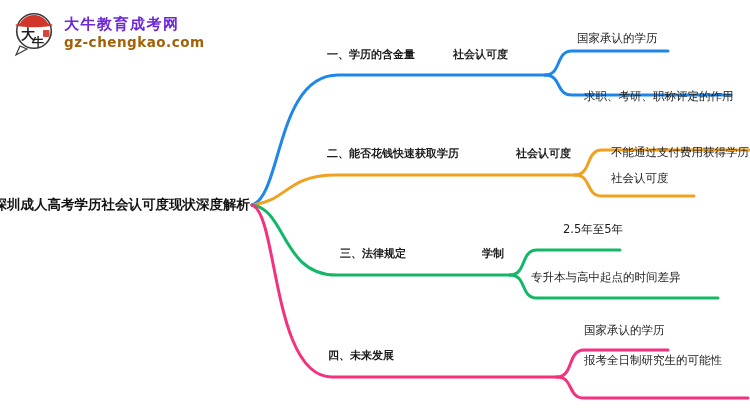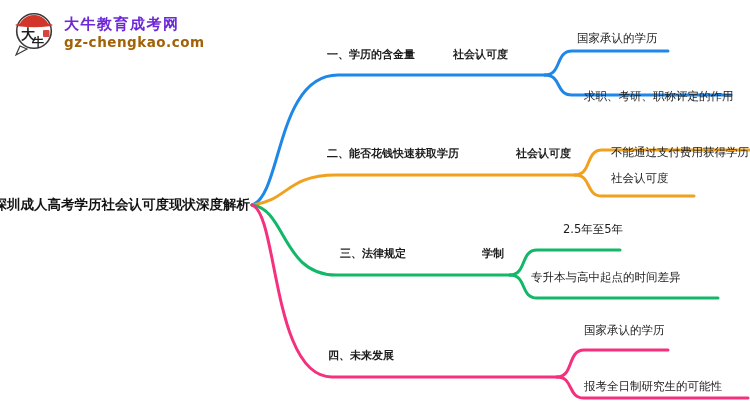--- a/index.html
+++ b/index.html
@@ -74,15 +74,15 @@
   <div class="node leaf" style="left:611px;top:122px;margin-top:24px;">不能通过支付费用获得学历</div>
   <div class="node leaf" style="left:611px;top:172px;">社会认可度</div>
 
   <div class="node topic" style="left:340px;top:247px;">三、法律规定</div>
   <div class="node topic" style="left:482px;top:247px;">学制</div>
   <div class="node leaf" style="left:529px;top:223px;margin-left:34px;">2.5年至5年</div>
   <div class="node leaf" style="left:531px;top:271px;">专升本与高中起点的时间差异</div>
 
   <div class="node topic" style="left:328px;top:349px;">四、未来发展</div>
   <div class="node leaf" style="left:584px;top:324px;">国家承认的学历</div>
-  <div class="node leaf" style="left:584px;top:380px;">报考全日制研究生的可能性</div>
+  <div class="node leaf" style="left:584px;top:354px;">报考全日制研究生的可能性</div>
 
 </div>
 
 </body></html>

